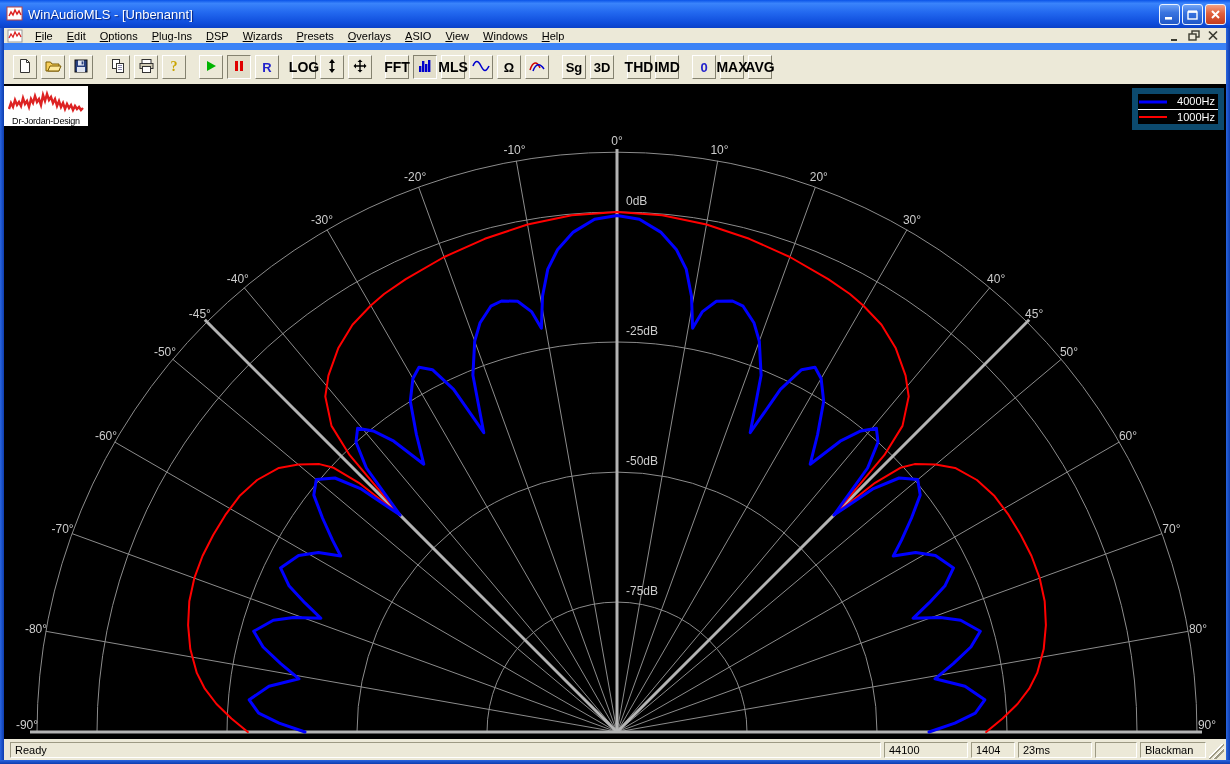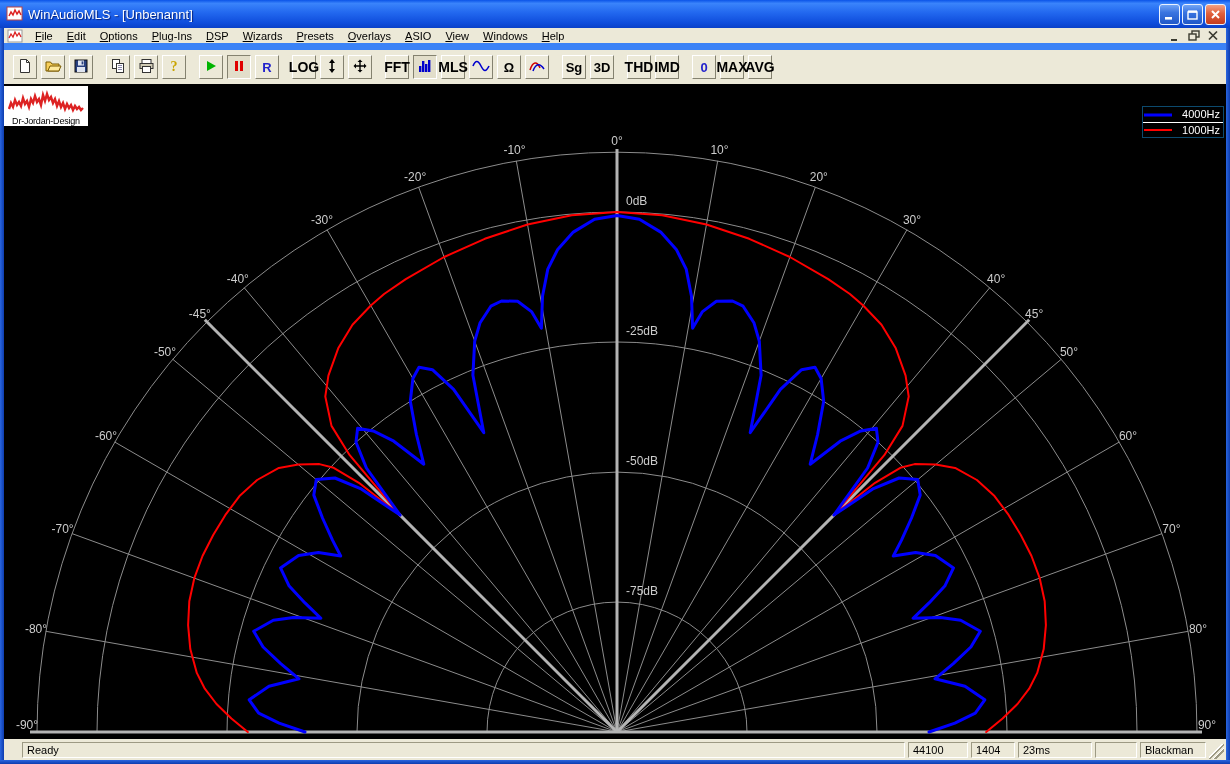--- a/index.html
+++ b/index.html
@@ -37,32 +37,32 @@
     display:flex;align-items:center;justify-content:center;box-sizing:border-box;padding:0;cursor:default;}
   .tbtn.pressed{border-color:#848270 #ffffff #ffffff #848270;background:#e2deca;}
   .tb-label{font-size:14px;font-weight:bold;color:#000;letter-spacing:0;line-height:1;}
   .tb-label.big{font-size:13px;}
   
   .plot{position:absolute;top:84px;left:4px;width:1222px;height:655px;background:#000;overflow:hidden;}
   .plot svg{display:block;}
   .logo{position:absolute;left:0;top:2px;width:84px;height:40px;background:#fff;
     display:flex;flex-direction:column;align-items:center;justify-content:flex-end;}
   .logo-text{font-size:9px;color:#000;line-height:10px;white-space:nowrap;letter-spacing:-0.2px;}
-  .legend{position:absolute;top:22px;right:2px;width:80px;border:1px solid #0c4a6e;background:#000;}
+  .legend{position:absolute;top:4px;right:2px;width:80px;border:6px solid #0c4a6e;background:#000;}
   .legend-row{position:relative;height:15px;line-height:15px;text-align:right;padding-right:3px;
     color:#fff;font-size:11px;box-sizing:border-box;}
   .legend-row + .legend-row{border-top:1px solid #fff;}
   .legend-swatch{position:absolute;left:1px;top:50%;width:28px;transform:translateY(-50%);}
   
-  .statusbar{position:absolute;top:739px;left:20px;right:4px;height:21px;background:#ece9d8;
+  .statusbar{position:absolute;top:739px;left:8px;right:4px;height:21px;background:#ece9d8;
     display:flex;align-items:center;gap:3px;box-sizing:border-box;padding:1px 2px;font-size:11px;}
   .spanel{height:16px;line-height:15px;border:1px solid;border-color:#9d9a84 #ffffff #ffffff #9d9a84;
     padding:0 4px;box-sizing:border-box;white-space:nowrap;overflow:hidden;}
   .sp-ready{flex:1;}
-  .sp1{width:60px}.sp2{width:44px}.sp3{width:74px}.sp4{width:42px}.sp5{width:66px}
+  .sp1{width:84px}.sp2{width:44px}.sp3{width:74px}.sp4{width:42px}.sp5{width:66px}
   .grip{width:15px;height:15px;align-self:flex-end;
     background:
      linear-gradient(135deg,transparent 0 9px,#fff 9px 10px,#9d9a84 10px 12px,transparent 12px),
      linear-gradient(135deg,transparent 0 13px,#fff 13px 14px,#9d9a84 14px 16px,transparent 16px);}
 </style>
 </head>
 <body>
 
 <div class="window">
 

